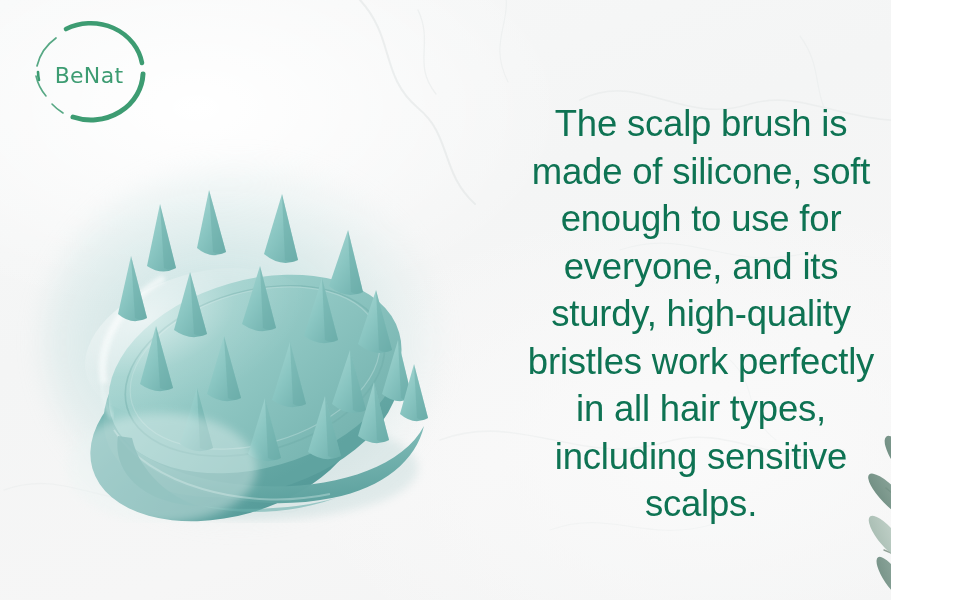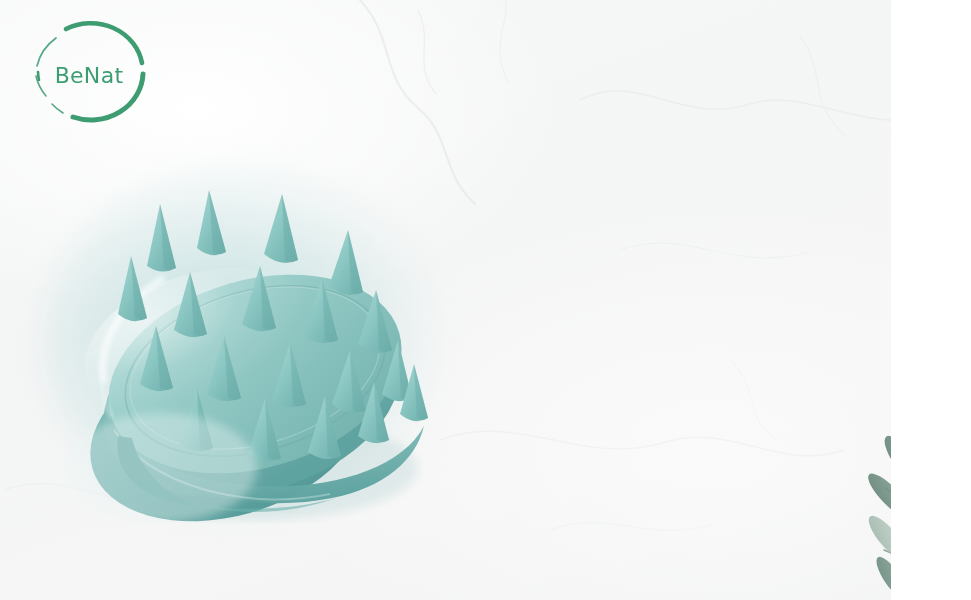--- a/index.html
+++ b/index.html
@@ -295,20 +295,29 @@
                C 350 300, 280 322, 206 318 C 136 314, 82 292, 60 258 Z" fill="url(#bodySide)" opacity="0.98"></path>
       <path d="M 62 262 C 96 316, 192 344, 278 326" stroke="#c6e3e0" stroke-width="2" fill="none" opacity="0.45"></path>
 
       <path d="M 66 268 C 60 308, 96 336, 146 338 C 120 330, 88 306, 80 270 Z" fill="#5aa3a0" opacity="0.9"></path>
       <path d="M 150 338 C 200 344, 250 340, 284 330 C 240 346, 190 348, 150 338 Z" fill="#6bb0ad" opacity="0.6"></path>
 
       <ellipse cx="110" cy="300" rx="95" ry="55" fill="#eaf4f3" opacity="0.4" filter="url(#softer)"></ellipse>
     </svg>
   </div>
 
+  <div class="copy">The scalp brush is
+made of silicone, soft
+enough to use for
+everyone, and its
+sturdy, high-quality
+bristles work perfectly
+in all hair types,
+including sensitive
+scalps.</div>
 
   <div class="botanical">
     <svg width="113" height="208" viewBox="0 0 113 208">
       <defs>
         <linearGradient id="lfD" x1="0" y1="0" x2="1" y2="1">
           <stop offset="0%" stop-color="#5f8073"></stop>
           <stop offset="100%" stop-color="#86a296"></stop>
         </linearGradient>
         <linearGradient id="lfL" x1="0" y1="0" x2="1" y2="1">
           <stop offset="0%" stop-color="#9bb3a7"></stop>

